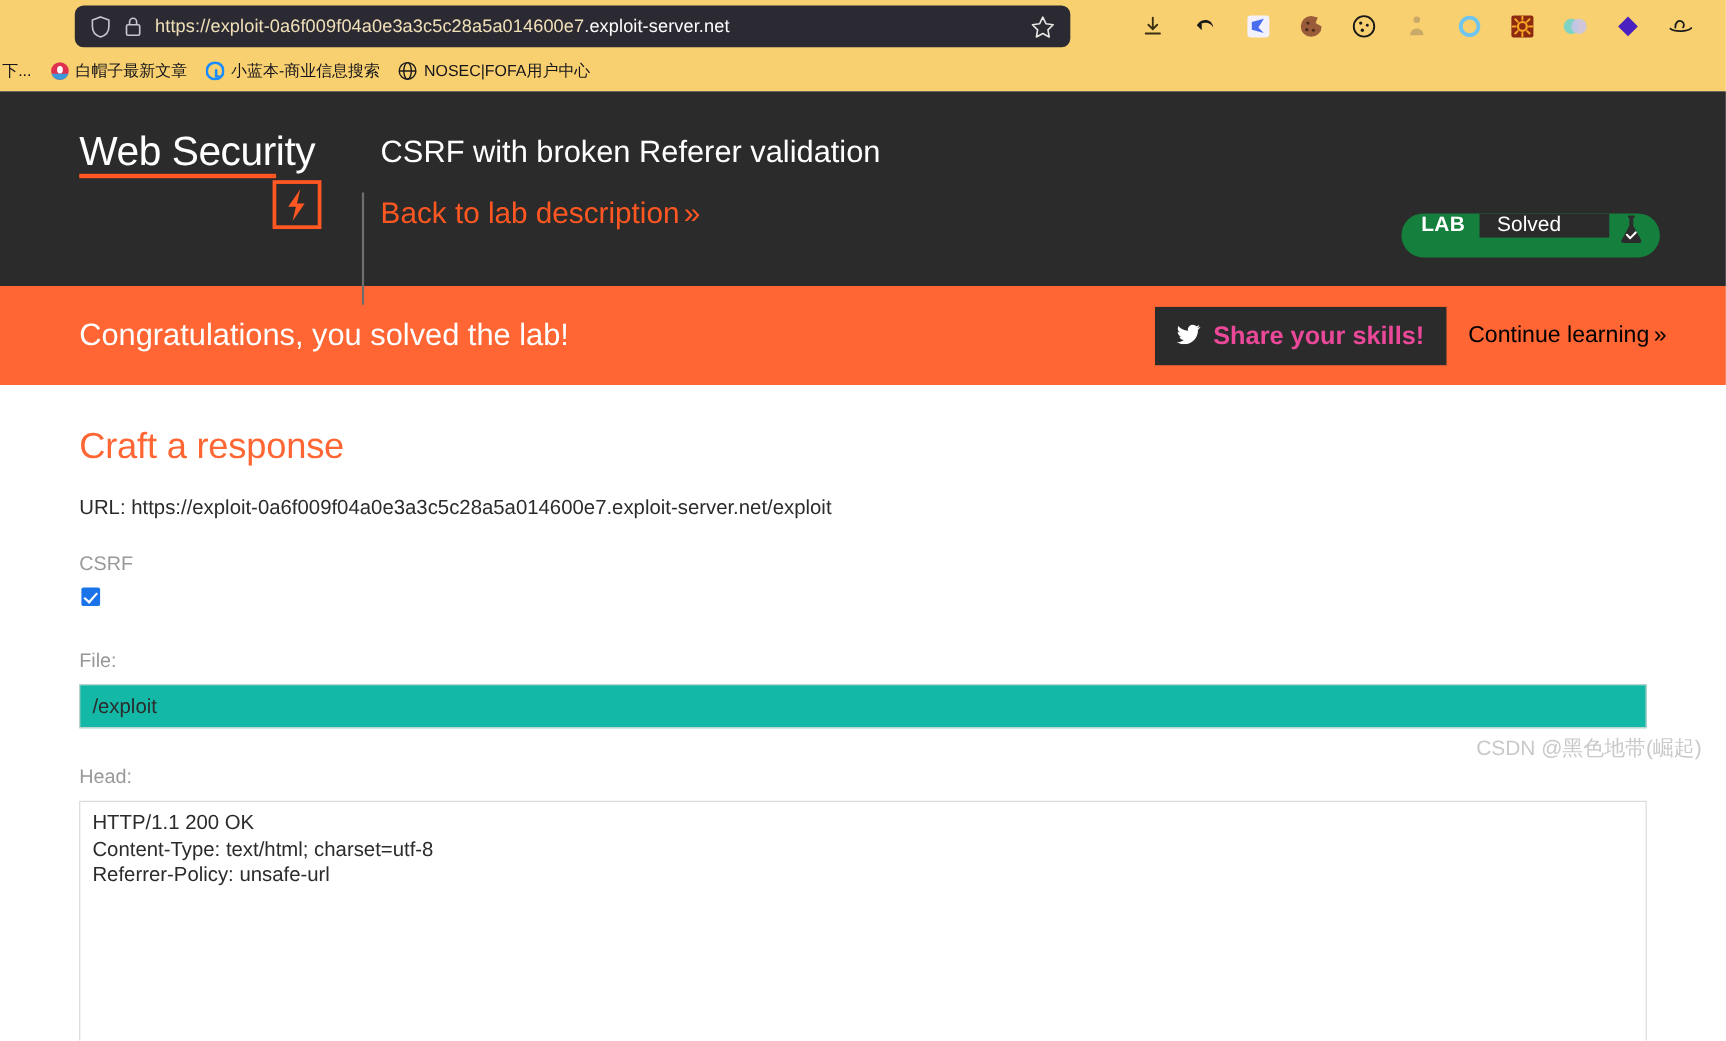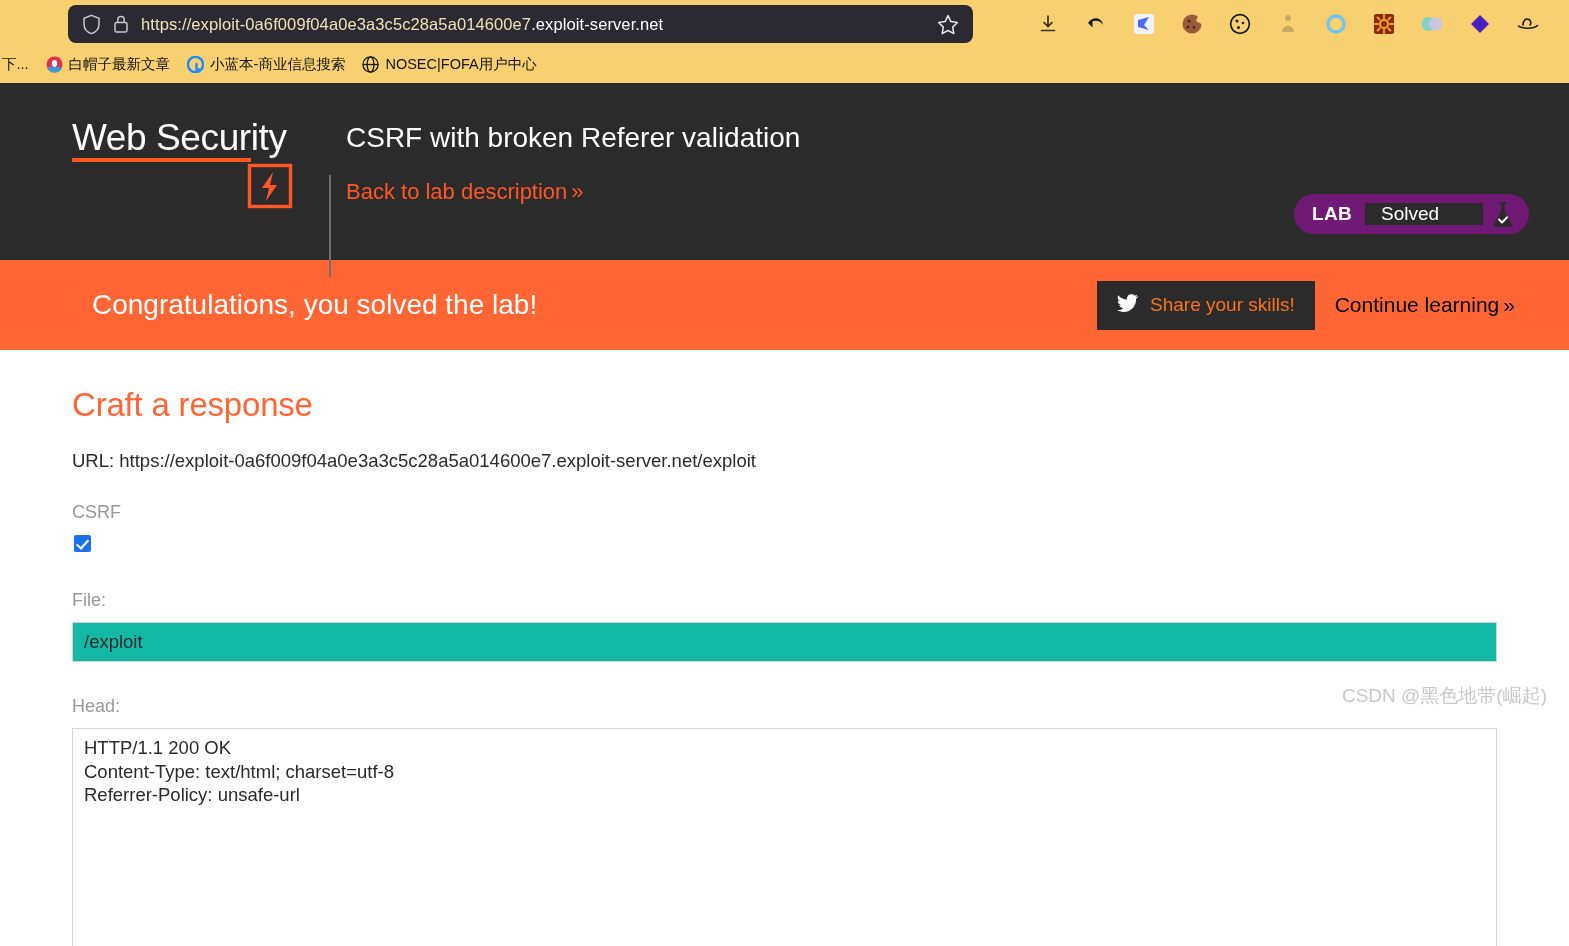--- a/index.html
+++ b/index.html
@@ -131,35 +131,35 @@
   .lab-title {
     color: #ffffff;
     font-size: 28px;
     font-weight: 400;
     line-height: 34px;
     margin: 0;
   }
   .back-link {
     display: inline-block;
     color: #ff5722;
-    font-size: 22px;
+    font-size: 27px;
     margin-top: 24px;
     text-decoration: none;
     cursor: pointer;
   }
   .back-link .chev { letter-spacing: -2px; margin-left: 4px; }
 
   
   .lab-status {
     position: absolute;
-    right: 40px; top: 111px;
-    display: flex;
-    align-items: center;
+    right: 60px; top: 111px;
+    display: flex;
+    align-items: flex-start;
     height: 40px;
-    background: #701a75;
+    background: #15803d;
     border-radius: 20px;
     overflow: hidden;
     min-width: 233px;
     cursor: pointer;
   }
   .ls-tag {
     color: #ffffff;
     font-weight: bold;
     font-size: 19px;
     display: flex; align-items: center;
@@ -179,38 +179,38 @@
     display: flex; align-items: center; justify-content: center;
     padding: 0 14px 0 8px;
   }
 
   
   .congrats {
     background: #ff6633;
     height: 90px;
     display: flex;
     align-items: center;
-    padding: 0 56px 0 92px;
+    padding: 0 56px 0 72px;
   }
   .congrats-text {
     color: #ffffff;
     font-size: 28px;
     font-weight: 400;
   }
   .congrats-right {
     margin-left: auto;
     display: flex;
     align-items: center;
     gap: 20px;
   }
   .share-btn {
     background: #2b2b2b;
-    color: #f97316;
-    font-size: 19px;
-    font-weight: normal;
+    color: #ec4899;
+    font-size: 23px;
+    font-weight: bold;
     border: none;
     padding: 13px 20px;
     display: flex;
     align-items: center;
     gap: 11px;
     cursor: pointer;
     font-family: "Liberation Sans", sans-serif;
   }
   .continue-link {
     color: #000000;
@@ -289,21 +289,21 @@
     color: #2b2b2b;
     padding: 7px 11px;
     outline: none;
     display: block;
     resize: none;
     line-height: 23.5px;
     overflow: hidden;
   }
   .watermark {
     position: absolute;
-    right: 22px; bottom: 10px;
+    right: 22px; bottom: 26px;
     color: #c9c9c9;
     font-size: 19px;
     font-family: "Liberation Sans", sans-serif;
     pointer-events: none;
   }
   .page-root { position: relative; width: 1569px; height: 719px; }
 </style>
 </head>
 <body>
 

